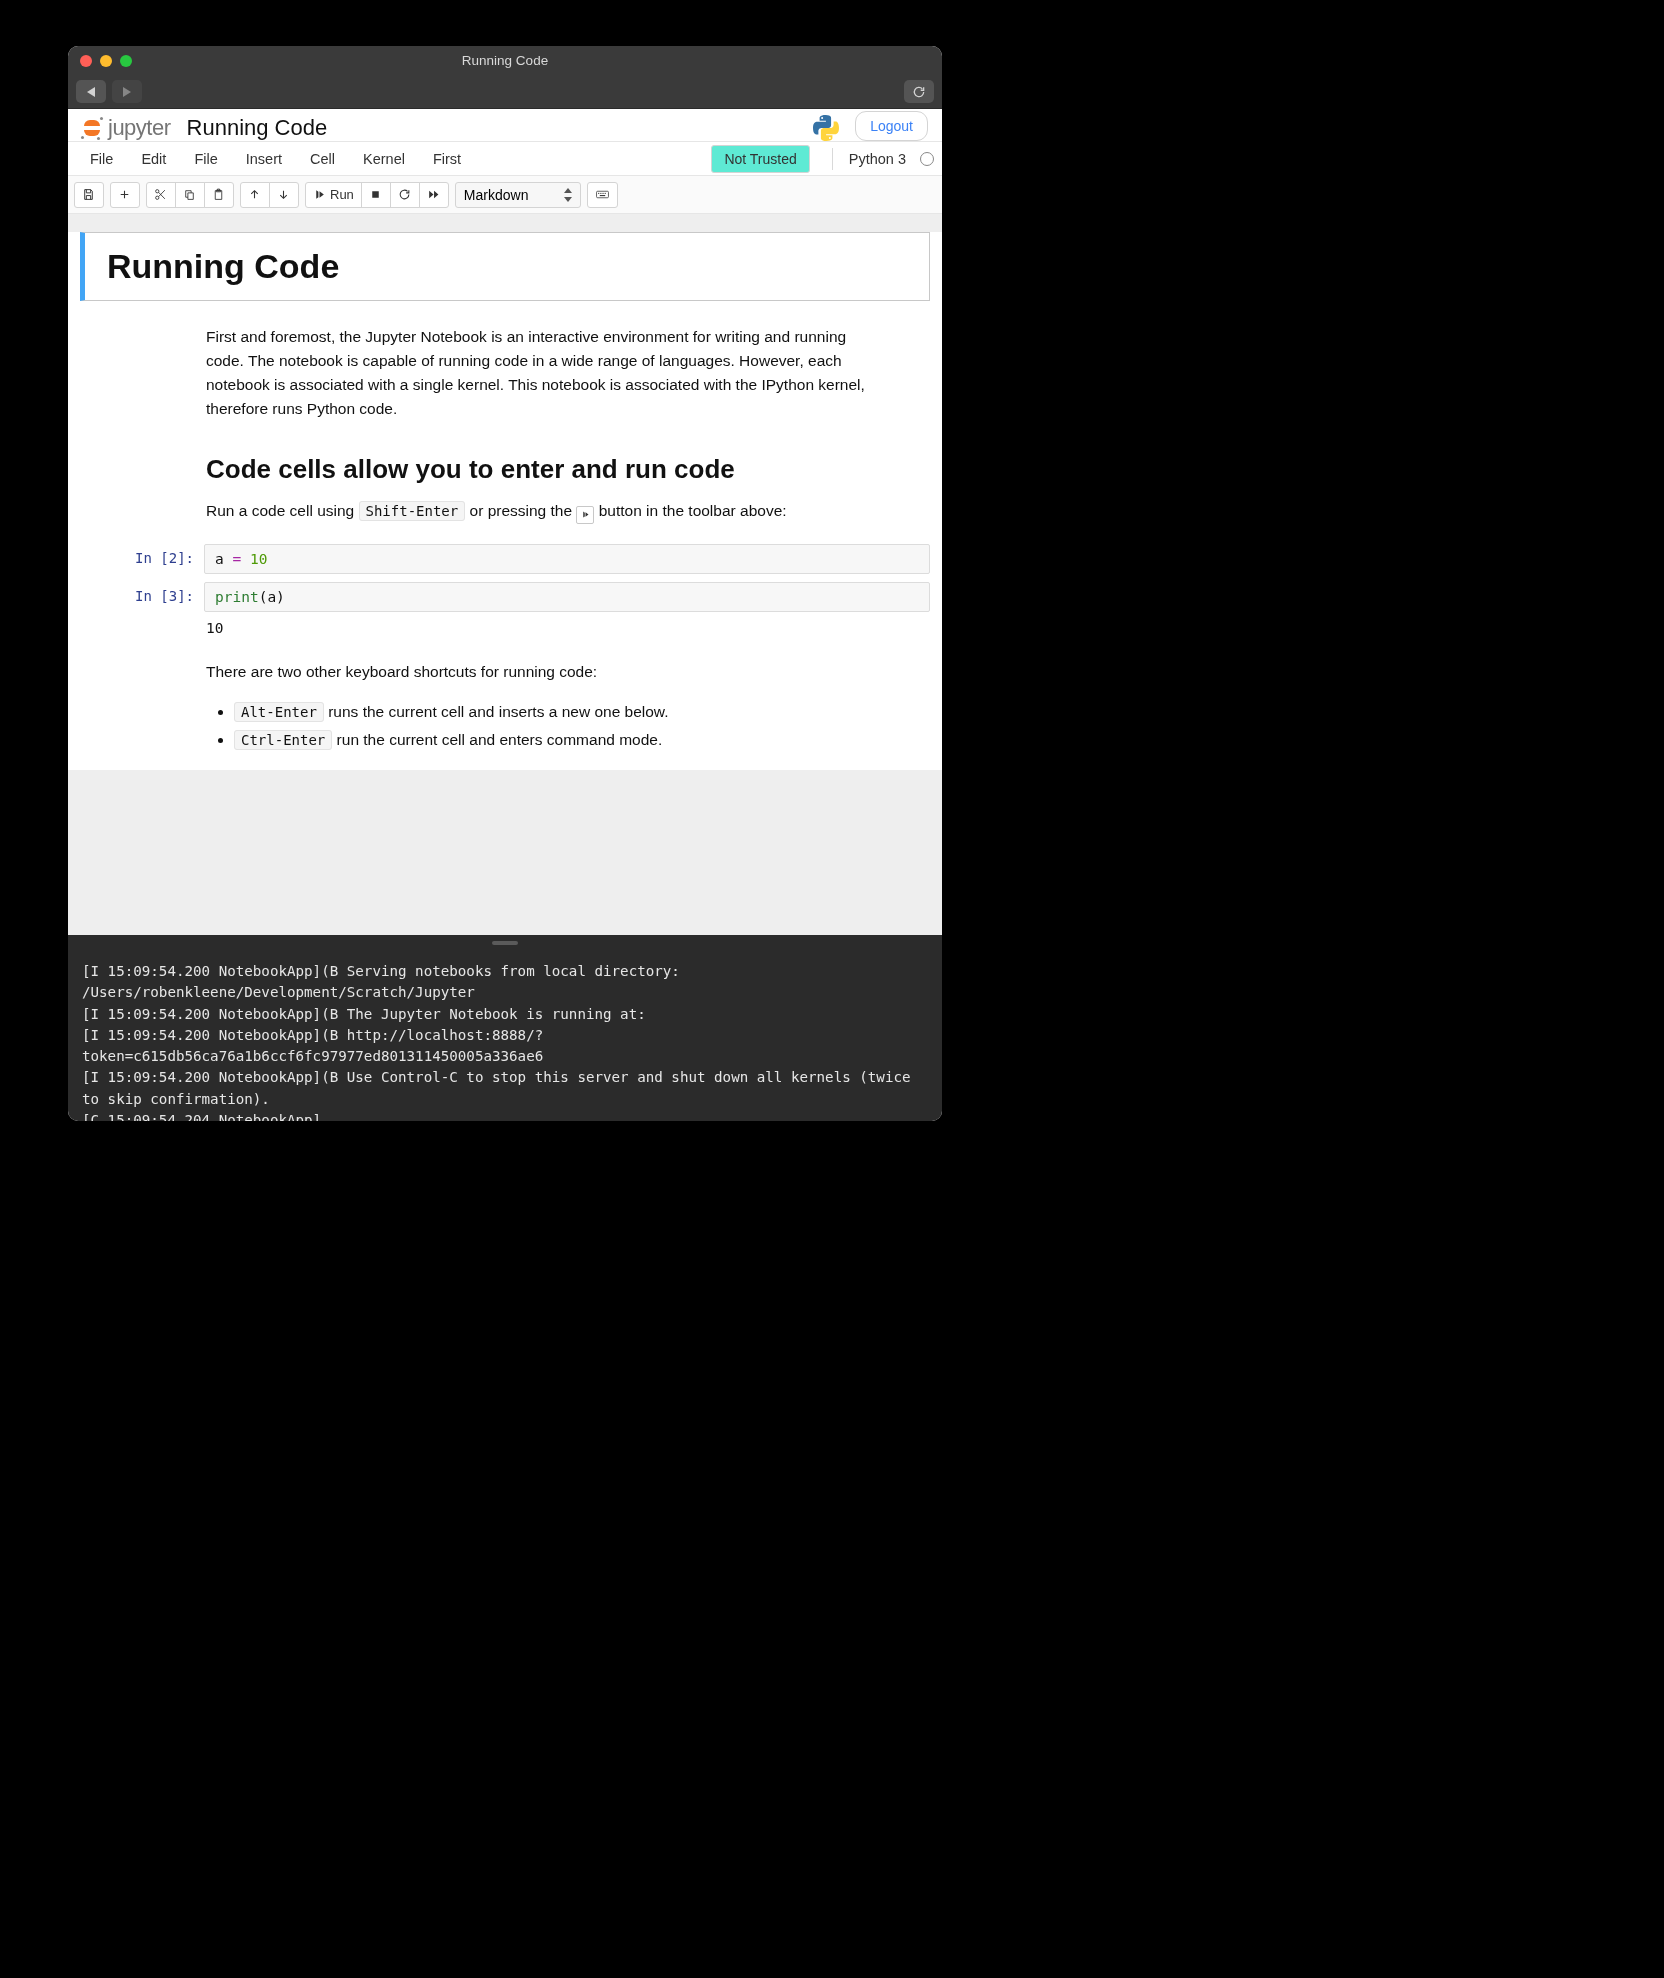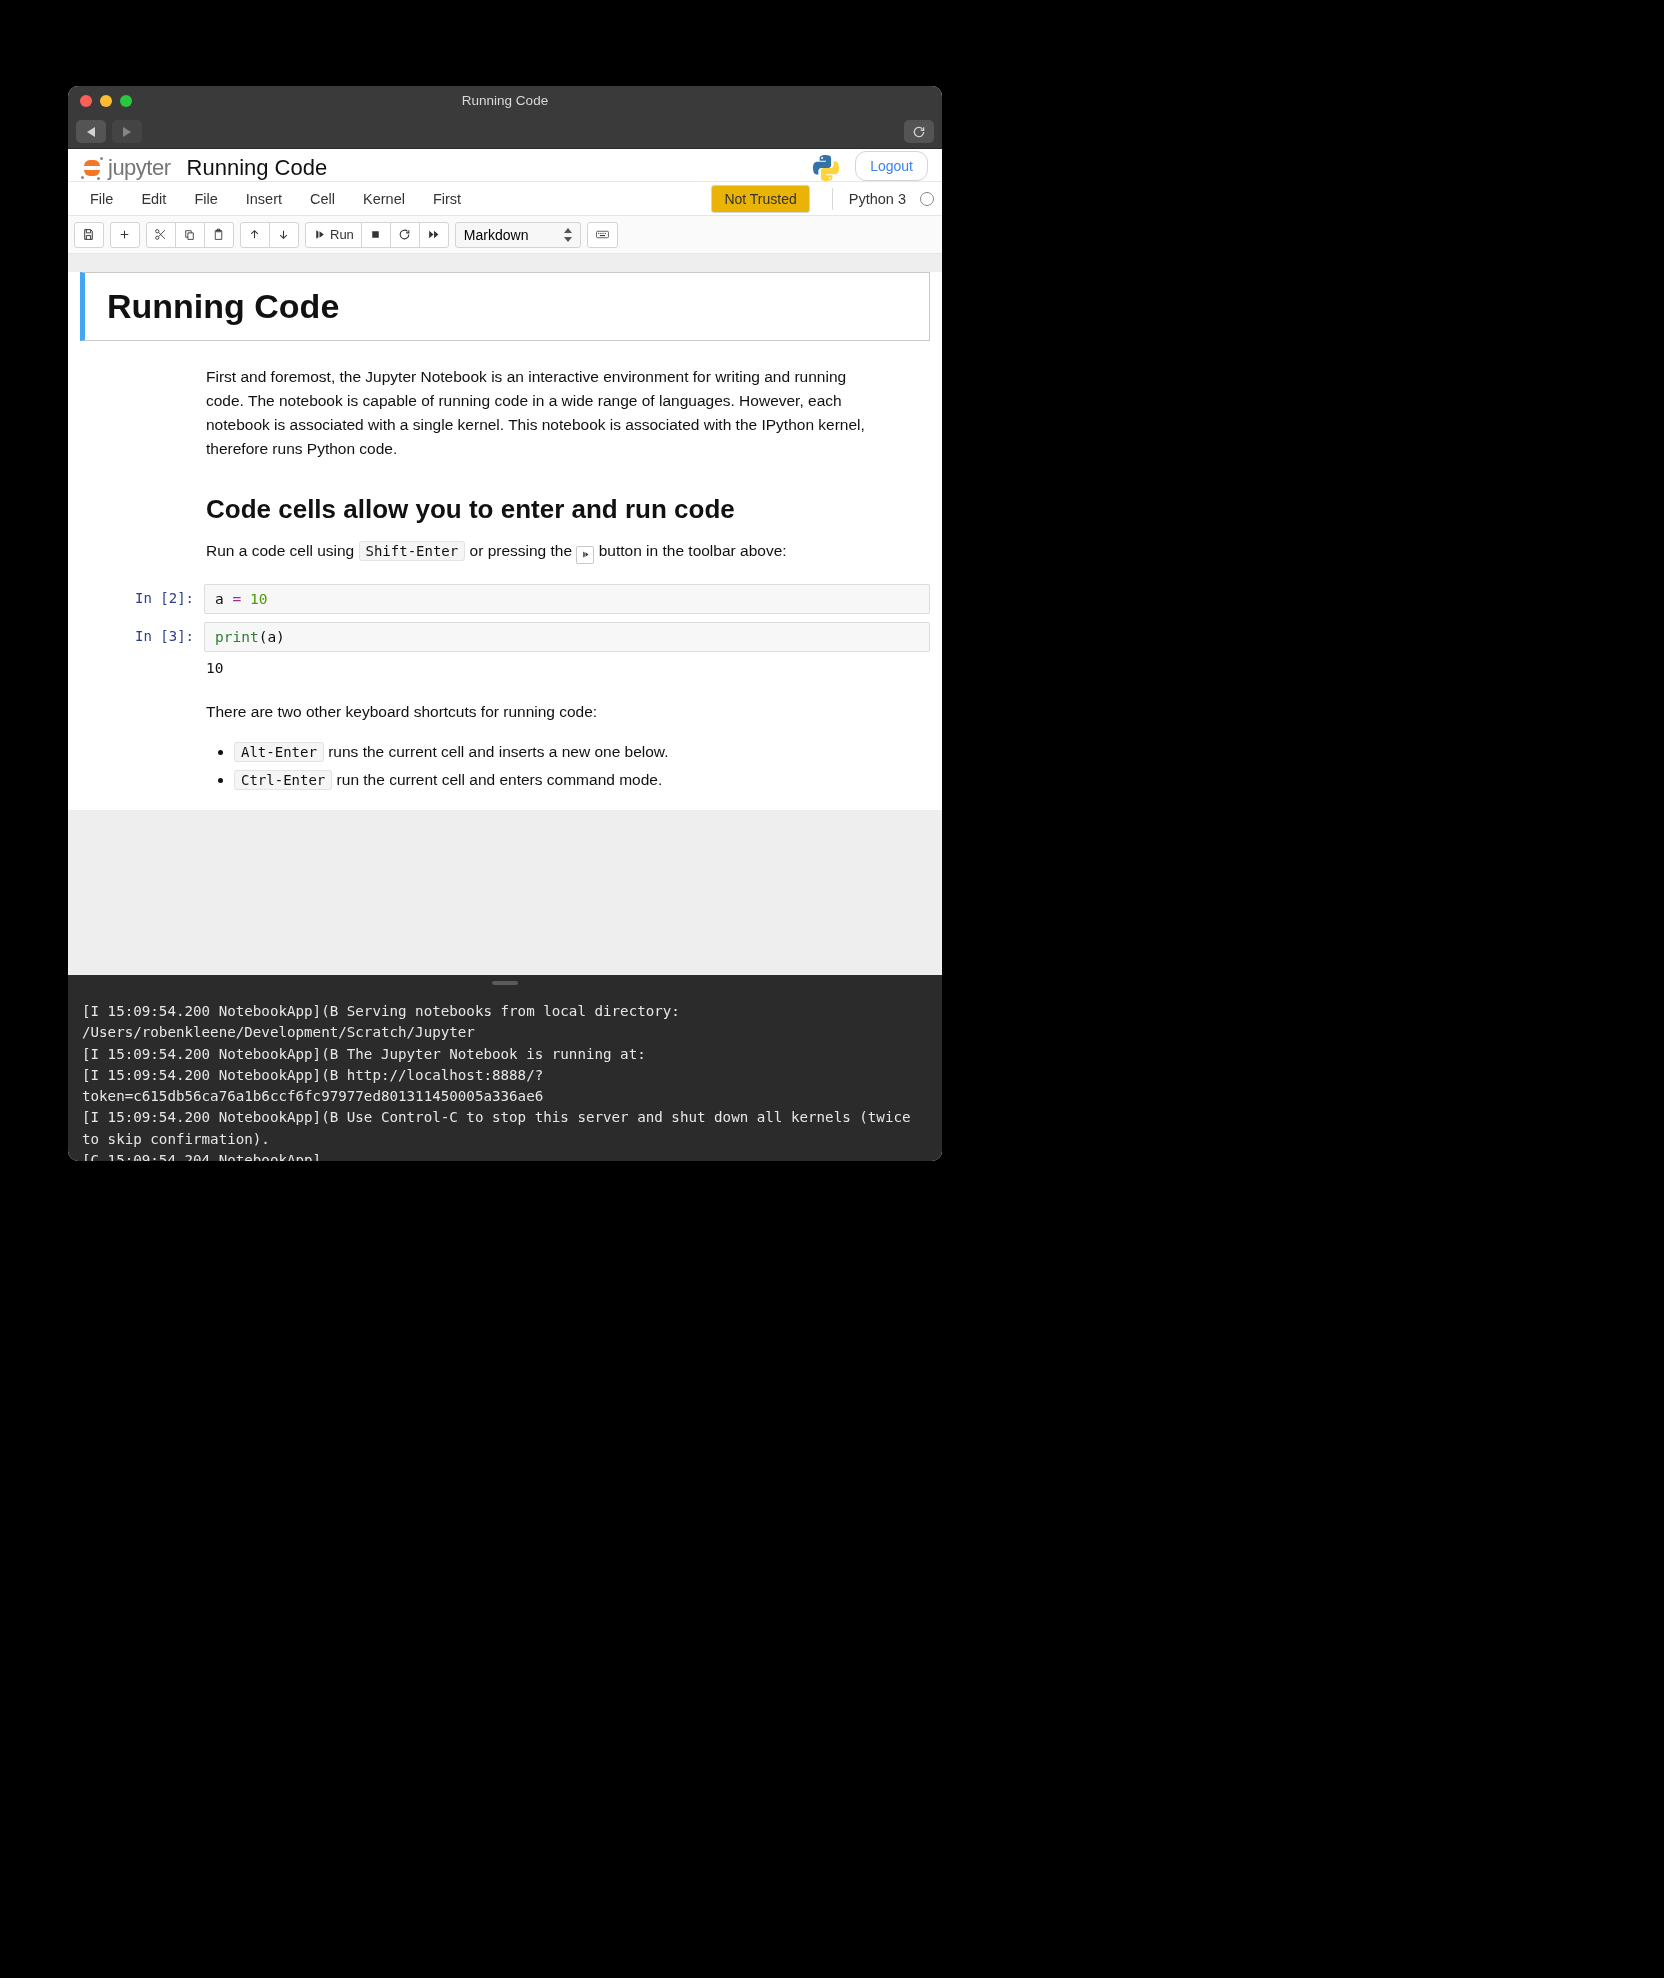--- a/index.html
+++ b/index.html
@@ -21,21 +21,20 @@
   }
   .window {
     width: 874px;
     height: 1075px;
     background: #fff;
     border-radius: 10px;
     overflow: hidden;
     box-shadow: 0 10px 40px rgba(0,0,0,.5);
     display: flex;
     flex-direction: column;
-    margin-top: 40px;
   }
   
   .titlebar {
     height: 29px;
     background: #3a3a3a;
     display: flex;
     align-items: center;
     position: relative;
   }
   .traffic { display: flex; gap: 8px; margin-left: 12px; }
@@ -101,21 +100,21 @@
   }
 
   
   .menubar {
     height: 34px; border-bottom: 1px solid #e6e6e6; display:flex; align-items:center;
     padding: 0 8px; font-size:14.5px; color:#333;
   }
   .menuitem { padding: 6px 14px; cursor:pointer; }
   .menuspacer { flex:1; }
   .trust-btn {
-    border:1px solid #d4d4d4; border-radius:3px; background:#eab308; padding:5px 12px;
+    border:1px solid #d4d4d4; border-radius:3px; background:#5eead4; padding:5px 12px;
     font-size:14px; color:#333; cursor:pointer; margin-right:18px;
   }
   .menubar .sep {
     width:1px; height:22px; background:#d9d9d9; margin: 0 16px 0 4px;
   }
   .kernel-name { font-size:14.5px; color:#333; margin-right:8px; }
   .kernel-dot {
     width:14px; height:14px; border:1.5px solid #888; border-radius:50%; display:inline-block;
     margin-left:6px; vertical-align:-2px;
   }

